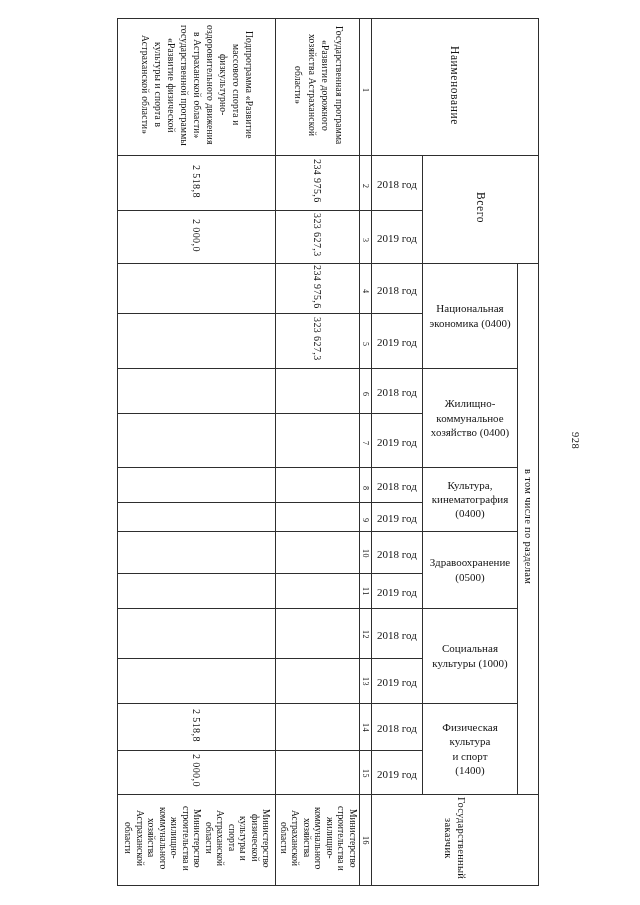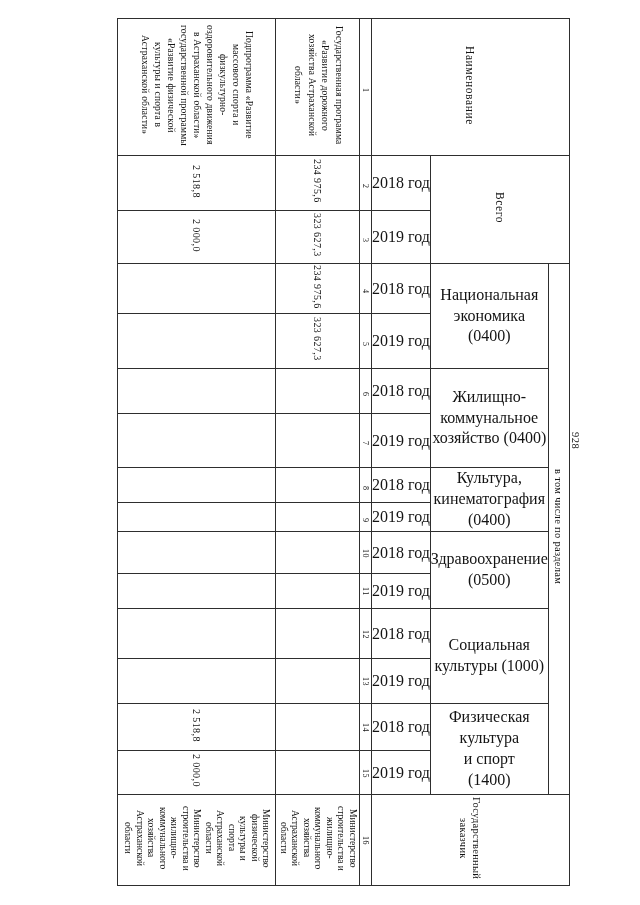--- a/index.html
+++ b/index.html
@@ -35,24 +35,24 @@
   td.prog-name-cell .vrl{font-size:9.5px;line-height:13.5px;letter-spacing:.2px;}
 
   
   .num{font-size:10px;letter-spacing:.4px;}
 
   
   td.colnum-cell{padding:0;}
   .colnum{font-size:8px;letter-spacing:.5px;}
 
   
-  .year{font-size:16px;white-space:nowrap;}
-
-  
-  .section{font-size:16px;line-height:1.3;display:inline-block;white-space:pre-line;}
+  .year{font-size:11px;white-space:nowrap;}
+
+  
+  .section{font-size:11px;line-height:1.3;display:inline-block;white-space:pre-line;}
 
   
   .hdr-name{font-size:11.5px;letter-spacing:.6px;}
   .hdr-total{font-size:11.5px;letter-spacing:.6px;}
   .hdr-group{font-size:10.5px;letter-spacing:.3px;}
   .hdr-customer{font-size:10.5px;line-height:13px;letter-spacing:.3px;}
 
   
   td.ministry-cell{vertical-align:top;padding-top:5px;}
   td.ministry-cell .vrl{font-size:9.5px;line-height:11.5px;}

